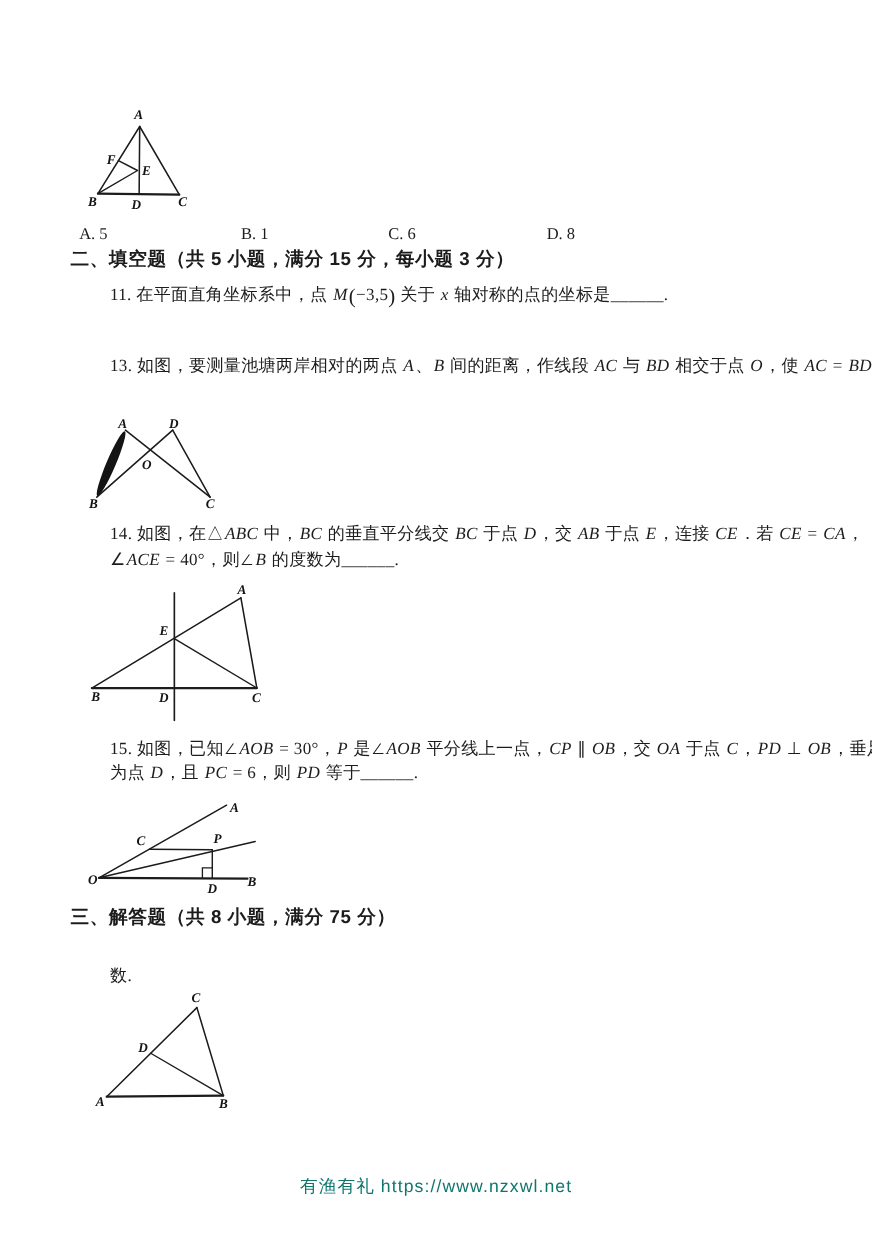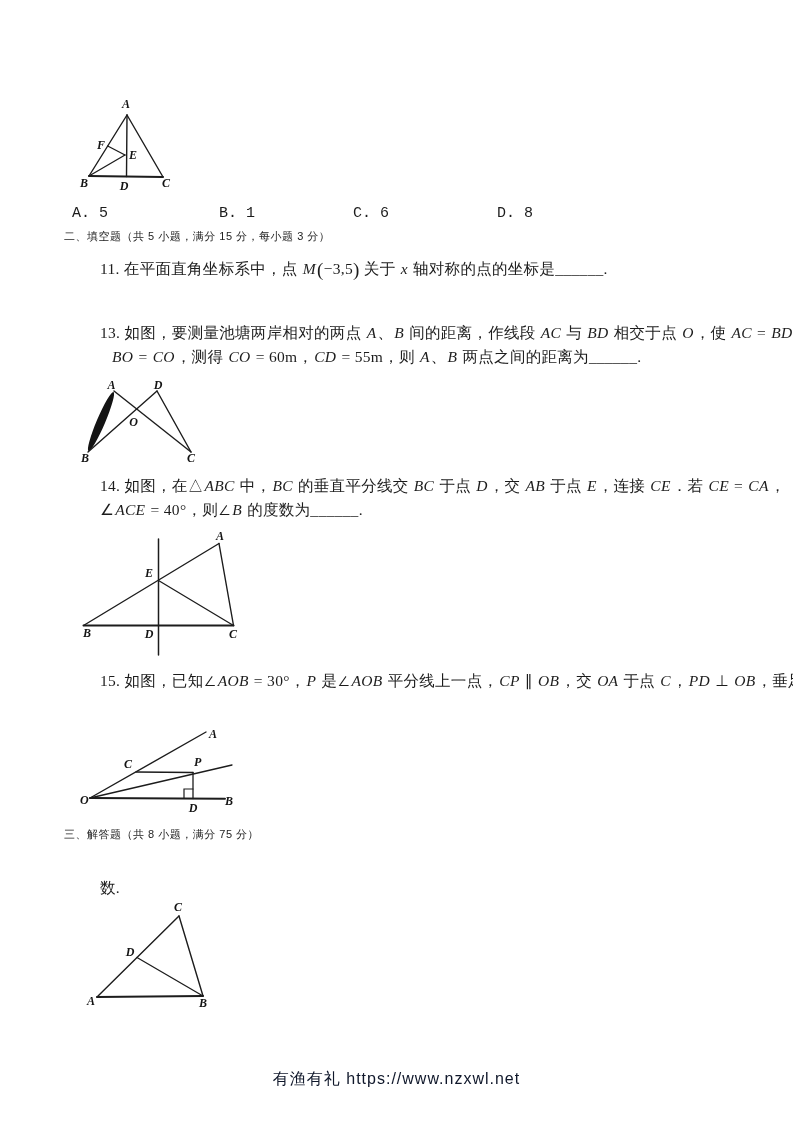--- a/index.html
+++ b/index.html
@@ -2,28 +2,28 @@
 <html><head>
 <meta charset="utf-8">
 <style>
   html,body{margin:0;padding:0;background:#ffffff;}
   .page{position:relative;width:793px;height:1122px;background:#ffffff;overflow:hidden;
         font-family:"Liberation Serif",serif;color:#1c1c1c;}
   .tl{position:absolute;left:64px;white-space:nowrap;font-size:15.5px;line-height:20px;
       letter-spacing:0.3px;margin-left:36px;}
   .tl .m{font-style:italic;padding:0 1px;font-family:"Liberation Serif",serif;}
   .tl .bp{font-size:19px;vertical-align:-2px;}
-  .hdr{position:absolute;left:64px;white-space:nowrap;font-size:11px;line-height:20px;
-       font-weight:normal;font-family:"Liberation Sans",sans-serif;letter-spacing:0.5px;}
-  .opt{position:absolute;top:205px;font-size:15px;white-space:nowrap;font-family:Liberation Mono, monospace;}
+  .hdr{position:absolute;left:64px;white-space:nowrap;font-size:17px;line-height:20px;
+       font-weight:bold;font-family:"Liberation Sans",sans-serif;letter-spacing:0.5px;}
+  .opt{position:absolute;top:205px;font-size:15px;white-space:nowrap;}
   .fig{position:absolute;}
   .fig line,.fig polyline,.fig path{stroke:#1c1c1c;fill:none;stroke-linecap:round;}
   .lab{font:italic 600 12px "Liberation Serif",serif;fill:#141414;}
   .footer{position:absolute;left:0;right:0;top:1069px;text-align:center;
-          font-family:"Liberation Sans",sans-serif;font-size:16px;color:#0f172a;
+          font-family:"Liberation Sans",sans-serif;font-size:16px;color:#0f766e;
           letter-spacing:1px;}
 </style>
 </head>
 <body>
 
 <div class="page">
 
   <svg class="fig" style="left:70px;top:95px" width="110" height="108" viewBox="0 0 110 108">
     <g>
       <line x1="57" y1="20" x2="19" y2="81" stroke-width="1.4"></line>
@@ -46,21 +46,20 @@
     <span class="opt" style="left:219px">B. 1</span>
     <span class="opt" style="left:353px">C. 6</span>
     <span class="opt" style="left:497px">D. 8</span>
   </div>
 
   <div class="hdr" style="top:226px">二、填空题（共 5 小题，满分 15 分，每小题 3 分）</div>
 
   <div class="tl" style="top:259px"><span>11. 在平面直角坐标系中，点 </span><span class="m">M</span><span class="bp">(</span><span>−3,5</span><span class="bp">)</span><span> 关于 </span><span class="m">x</span><span> 轴对称的点的坐标是______.</span></div>
 
   <div class="tl" style="top:323px"><span>13. 如图，要测量池塘两岸相对的两点 </span><span class="m">A</span><span>、</span><span class="m">B</span><span> 间的距离，作线段 </span><span class="m">AC</span><span> 与 </span><span class="m">BD</span><span> 相交于点 </span><span class="m">O</span><span>，使 </span><span class="m">AC</span><span> = </span><span class="m">BD</span><span>，</span></div>
-  <div class="tl" style="top:347px;left:75px"><span class="m">BO</span><span> = </span><span class="m">CO</span><span>，测得 </span><span class="m">CO</span><span> = 60m，</span><span class="m">CD</span><span> = 55m，则 </span><span class="m">A</span><span>、</span><span class="m">B</span><span> 两点之间的距离为______.</span></div>
 
   <svg class="fig" style="left:80px;top:375px" width="125" height="95" viewBox="0 0 125 95">
     <ellipse cx="21" cy="46.5" rx="4.2" ry="32" transform="rotate(23 21 46.5)" fill="#141414"></ellipse>
     <g>
       <line x1="34" y1="16" x2="111" y2="77" stroke-width="1.4"></line>
       <line x1="8" y1="77" x2="77" y2="16" stroke-width="1.4"></line>
       <line x1="77" y1="16" x2="111" y2="77" stroke-width="1.4"></line>
     </g>
     <text class="lab" x="31.5" y="14" text-anchor="middle">A</text>
     <text class="lab" x="78" y="14" text-anchor="middle">D</text>
@@ -81,20 +80,21 @@
       <line x1="83.5" y1="9" x2="83.5" y2="125" stroke-width="1.5"></line>
     </g>
     <text class="lab" x="145" y="10" text-anchor="middle">A</text>
     <text class="lab" x="74" y="47" text-anchor="middle">E</text>
     <text class="lab" x="12" y="107" text-anchor="middle">B</text>
     <text class="lab" x="74" y="108" text-anchor="middle">D</text>
     <text class="lab" x="158" y="108" text-anchor="middle">C</text>
   </svg>
 
   <div class="tl" style="top:671px"><span>15. 如图，已知∠</span><span class="m">AOB</span><span> = 30°，</span><span class="m">P</span><span> 是∠</span><span class="m">AOB</span><span> 平分线上一点，</span><span class="m">CP</span><span> ∥ </span><span class="m">OB</span><span>，交 </span><span class="m">OA</span><span> 于点 </span><span class="m">C</span><span>，</span><span class="m">PD</span><span> ⊥ </span><span class="m">OB</span><span>，垂足</span></div>
+  <div class="tl" style="top:693px"><span>为点 </span><span class="m">D</span><span>，且 </span><span class="m">PC</span><span> = 6，则 </span><span class="m">PD</span><span> 等于______.</span></div>
 
   <svg class="fig" style="left:78px;top:722px" width="165" height="100" viewBox="0 0 165 100">
     <g>
       <line x1="12" y1="76" x2="128" y2="10" stroke-width="1.4"></line>
       <line x1="12" y1="76" x2="154" y2="43" stroke-width="1.3"></line>
       <line x1="12" y1="76" x2="147" y2="76.8" stroke-width="2"></line>
       <line x1="58" y1="50" x2="115" y2="50.5" stroke-width="1.3"></line>
       <line x1="115" y1="50.5" x2="115" y2="76.5" stroke-width="1.3"></line>
       <polyline points="106,76 106,67 115,67" stroke-width="1.2"></polyline>
     </g>

